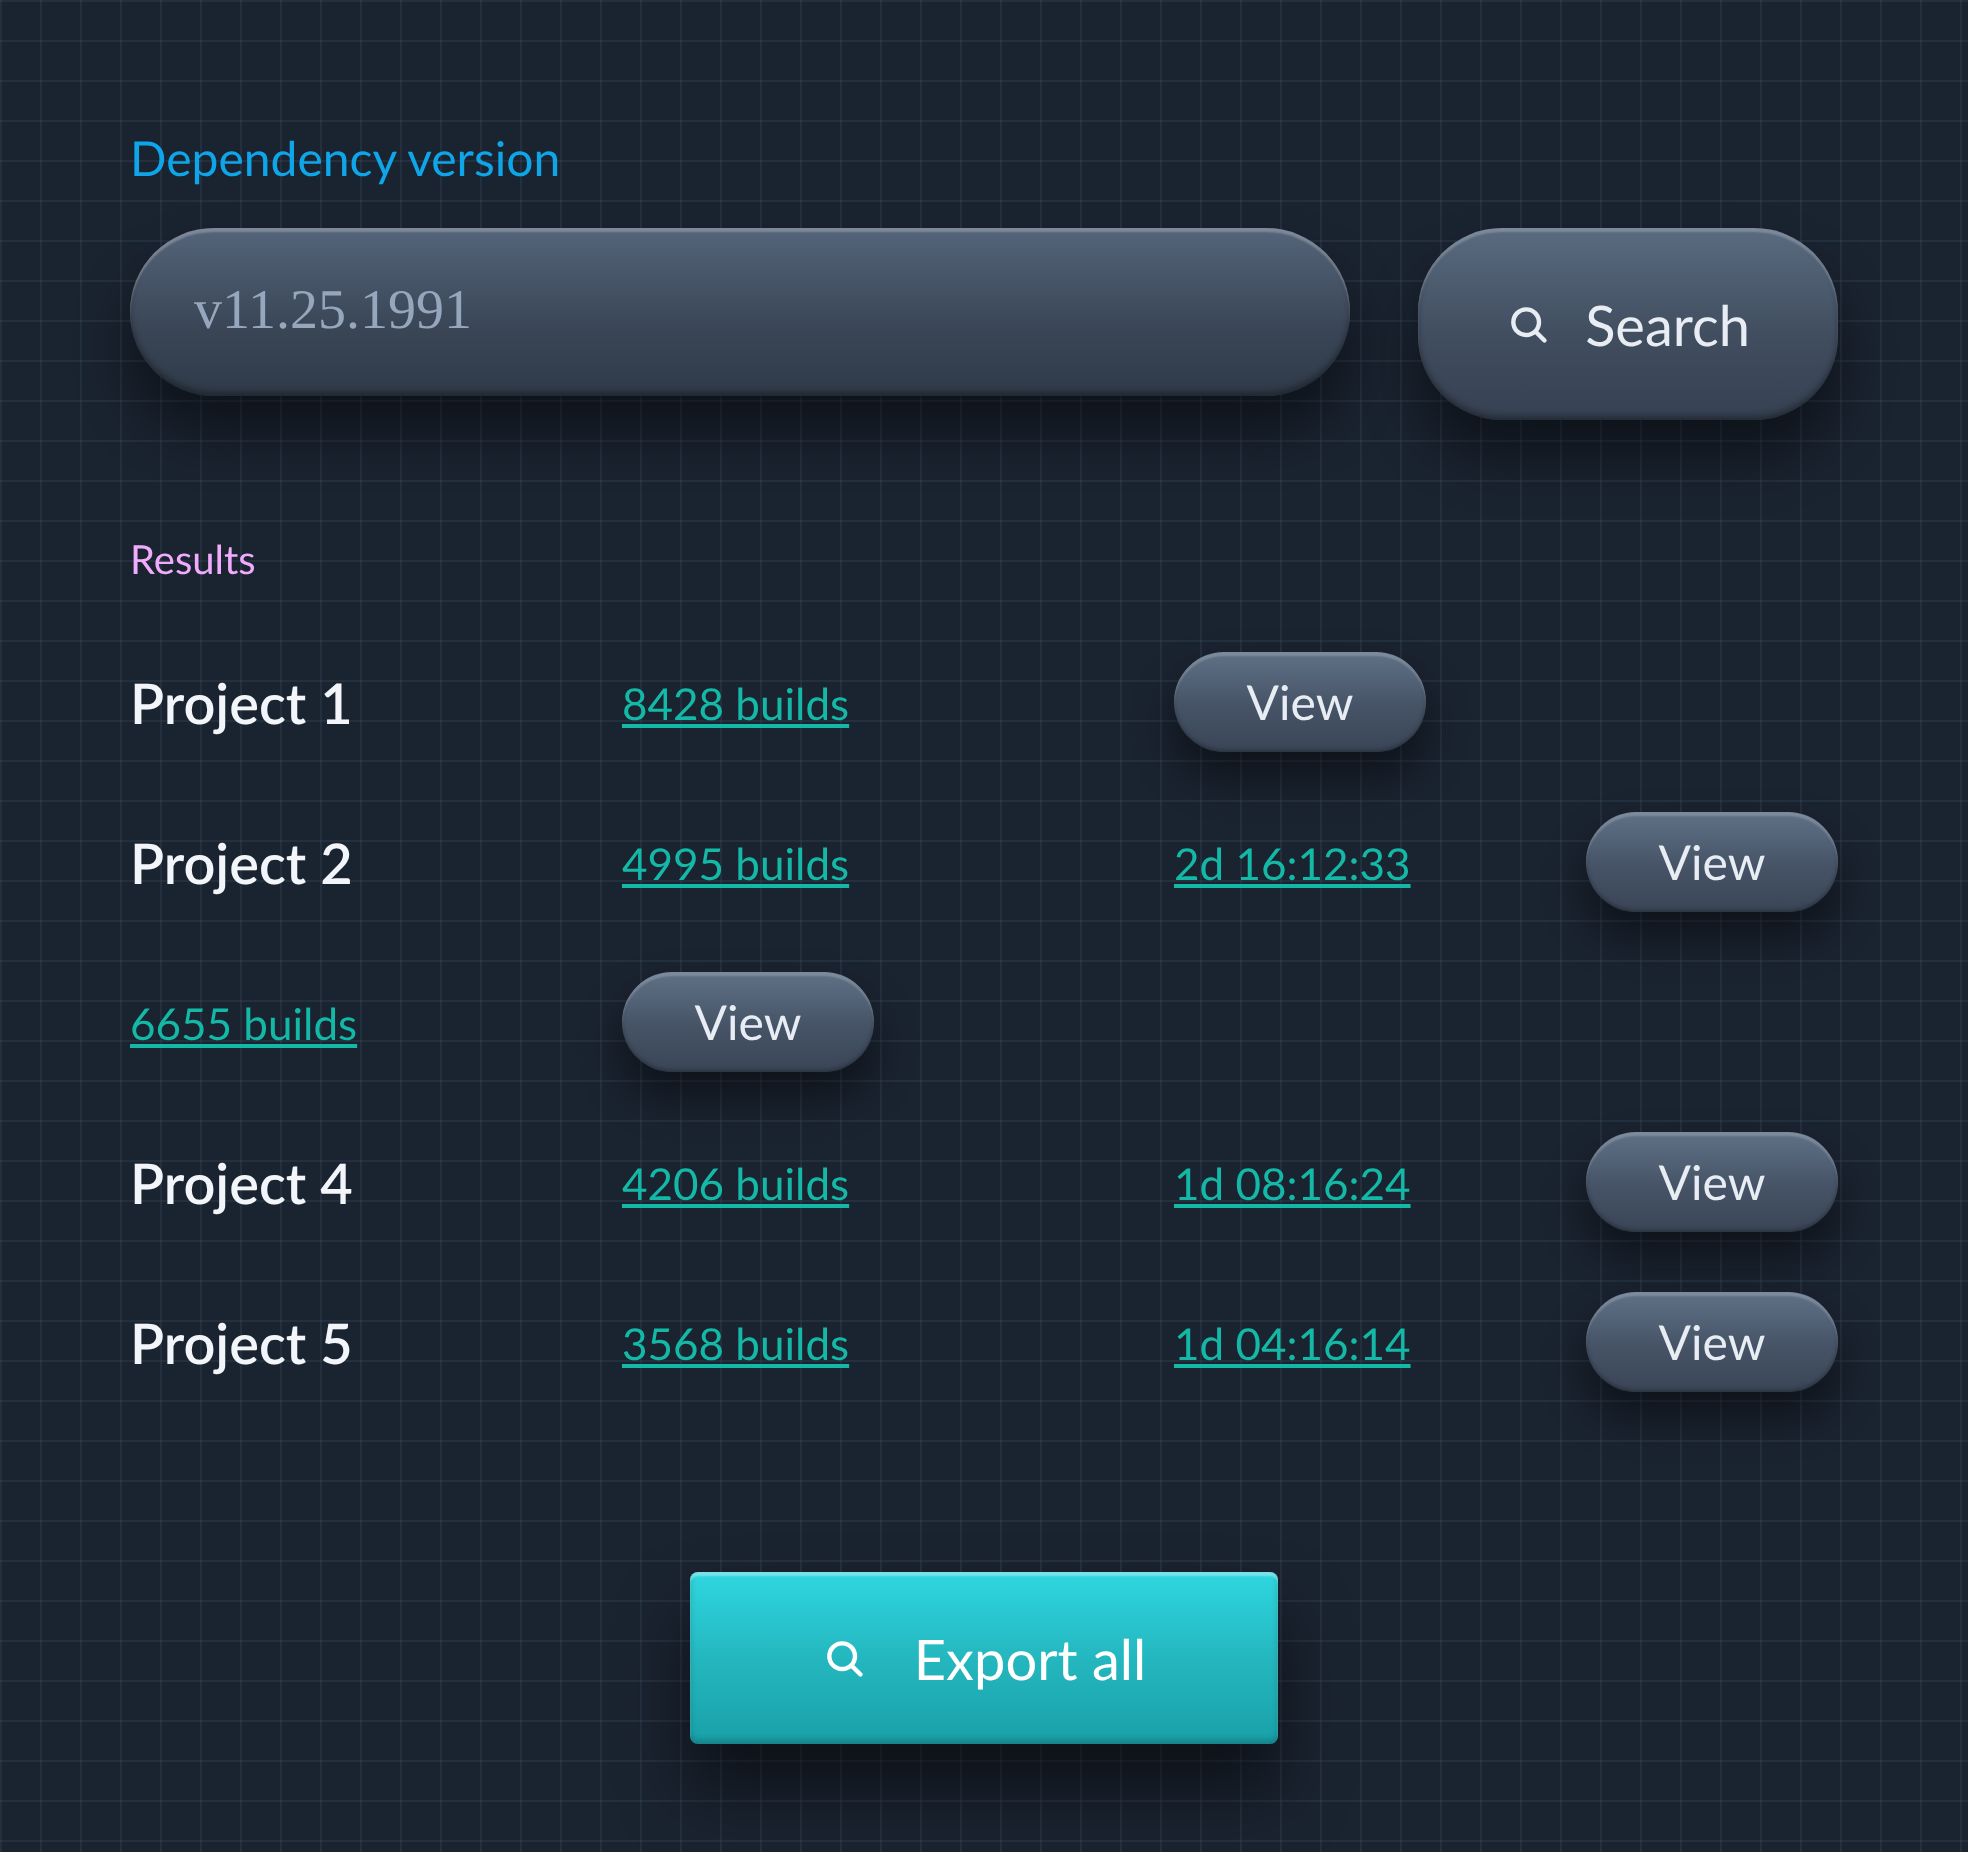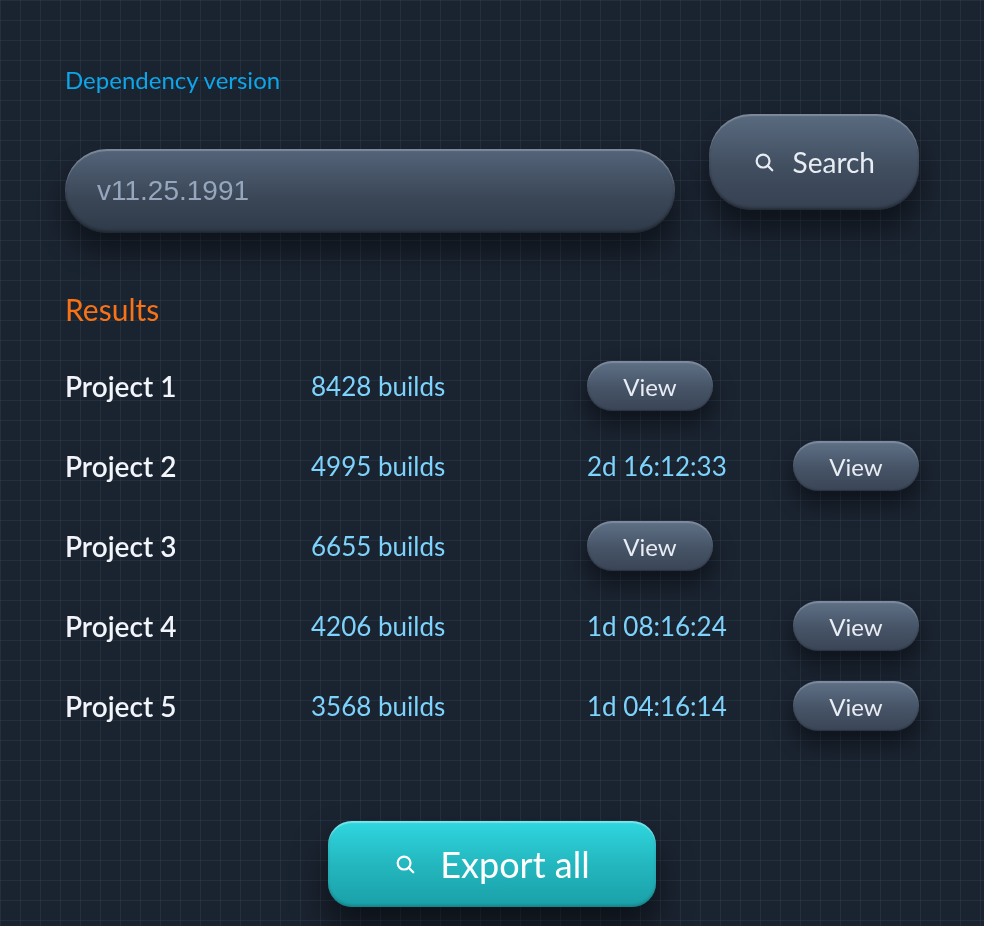--- a/index.html
+++ b/index.html
@@ -32,22 +32,21 @@
     border: none;
     outline: none;
     background: linear-gradient(180deg, #54647a 0%, #3a4656 60%, #2f3a49 100%);
     box-shadow:
       inset 0 2px 1px rgba(255,255,255,0.25),
       inset 0 -2px 3px rgba(0,0,0,0.35),
       0 18px 28px rgba(0,0,0,0.45);
     padding: 0 32px;
     font-size: 28px;
     color: #96a6bd;
-    font-family: Liberation Sans, sans-serif;
-    margin-top: 35px;
+    font-family: Liberation Serif, serif;
   }
   .search-input::placeholder { color: #96a6bd; }
   .btn {
     display: inline-flex;
     align-items: center;
     justify-content: center;
     gap: 18px;
     height: 96px;
     padding: 0 44px;
     border-radius: 42px;
@@ -58,22 +57,22 @@
     color: #e8edf4;
     background: linear-gradient(180deg, #5a6b80 0%, #414e60 55%, #364152 100%);
     box-shadow:
       inset 0 2px 1px rgba(255,255,255,0.22),
       inset 0 -2px 3px rgba(0,0,0,0.35),
       0 18px 28px rgba(0,0,0,0.45);
     font-family: inherit;
   }
   .btn svg { width: 22px; height: 22px; }
   .results-label {
-    color: #f97316;
-    font-size: 30px;
+    color: #f0abfc;
+    font-size: 20px;
     font-weight: 400;
     margin-bottom: 34px;
   }
   .results {
     display: flex;
     flex-direction: column;
     gap: 30px;
     margin-bottom: 90px;
   }
   .row {
@@ -81,22 +80,23 @@
     grid-template-columns: 220px 250px 1fr auto;
     align-items: center;
     gap: 26px;
   }
   .proj-name {
     color: #f2f5f9;
     font-size: 28px;
     font-weight: 600;
   }
   .muted {
-    color: #7dd3fc;
-    font-size: 26px;
+    color: #14b8a6;
+    font-size: 22px;
+    text-decoration: underline;
   }
   .view-btn {
     display: inline-flex;
     align-items: center;
     justify-content: center;
     height: 50px;
     width: 126px;
     border-radius: 25px;
     border: none;
     outline: none;
@@ -115,25 +115,25 @@
     display: flex;
     justify-content: center;
   }
   .export-btn {
     display: inline-flex;
     align-items: center;
     justify-content: center;
     gap: 24px;
     height: 86px;
     padding: 0 66px;
-    border-radius: 24px;
+    border-radius: 4px;
     border: none;
     outline: none;
     cursor: pointer;
-    font-size: 36px;
+    font-size: 28px;
     color: #ffffff;
     background: linear-gradient(180deg, #2fd7e0 0%, #24b7bf 50%, #1aa0a8 100%);
     box-shadow:
       inset 0 2px 1px rgba(255,255,255,0.35),
       inset 0 -2px 3px rgba(0,0,0,0.20),
       0 22px 34px rgba(0,0,0,0.50);
     font-family: inherit;
   }
   .export-btn svg { width: 22px; height: 22px; }
 </style>
@@ -161,21 +161,20 @@
     <div class="muted">8428 builds</div>
     <button class="view-btn">View</button>
   </div>
   <div class="row">
     <div class="proj-name">Project 2</div>
     <div class="muted">4995 builds</div>
     <div class="muted">2d 16:12:33</div>
     <button class="view-btn">View</button>
   </div>
   <div class="row">
-    <div class="proj-name">Project 3</div>
     <div class="muted">6655 builds</div>
     <button class="view-btn">View</button>
   </div>
   <div class="row">
     <div class="proj-name">Project 4</div>
     <div class="muted">4206 builds</div>
     <div class="muted">1d 08:16:24</div>
     <button class="view-btn">View</button>
   </div>
   <div class="row">

